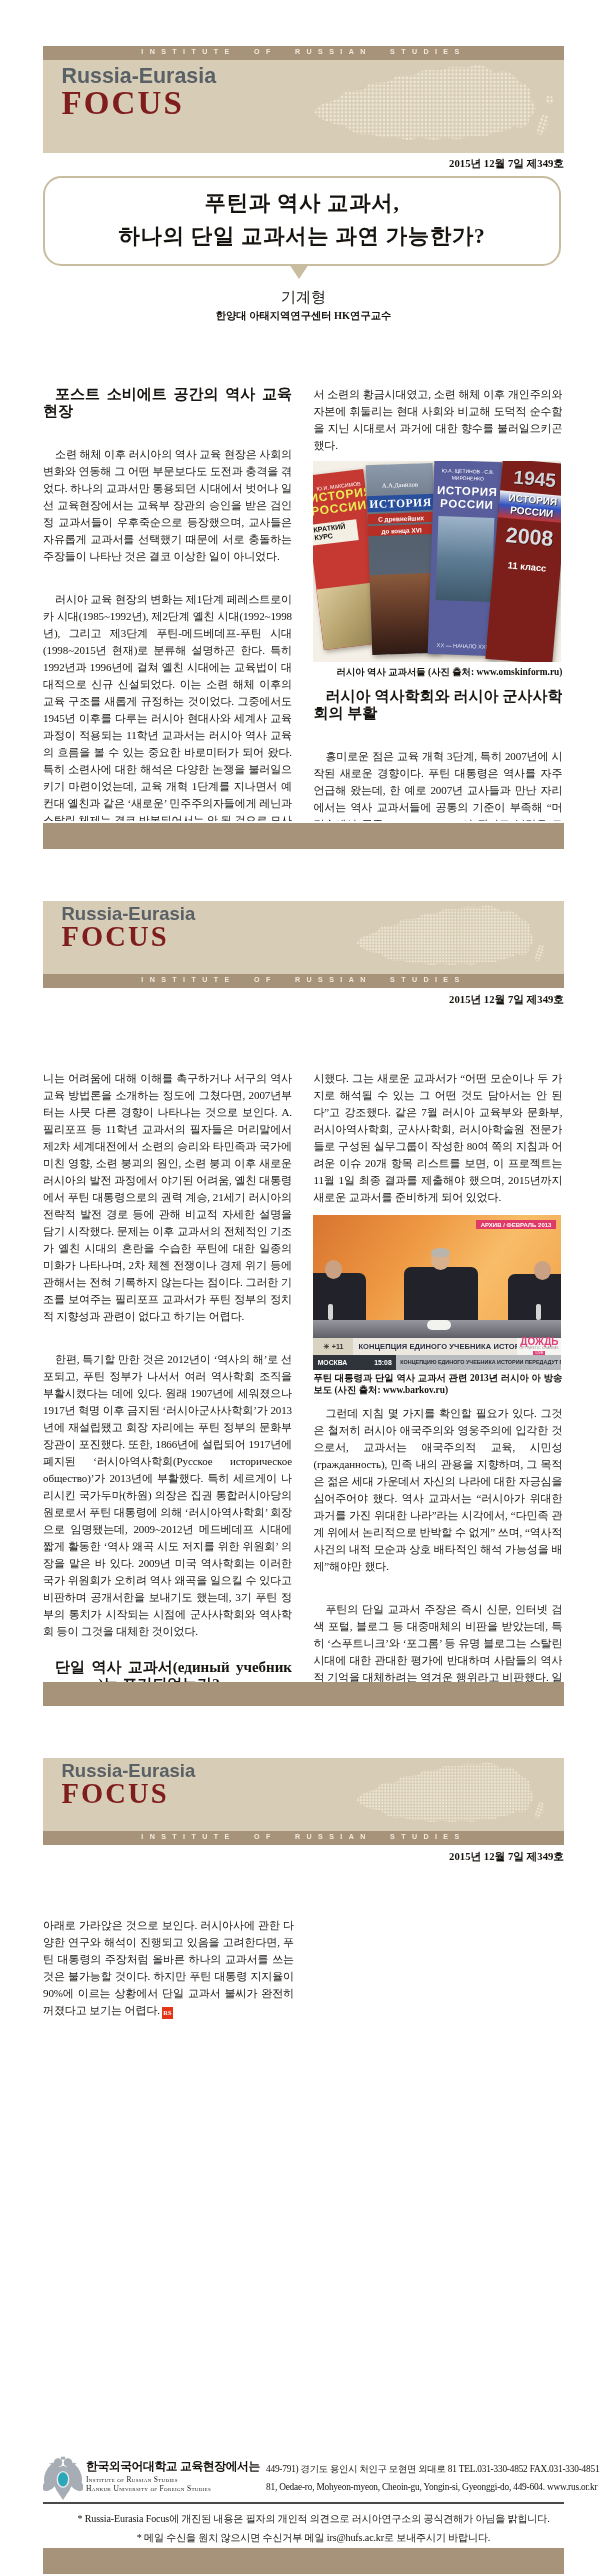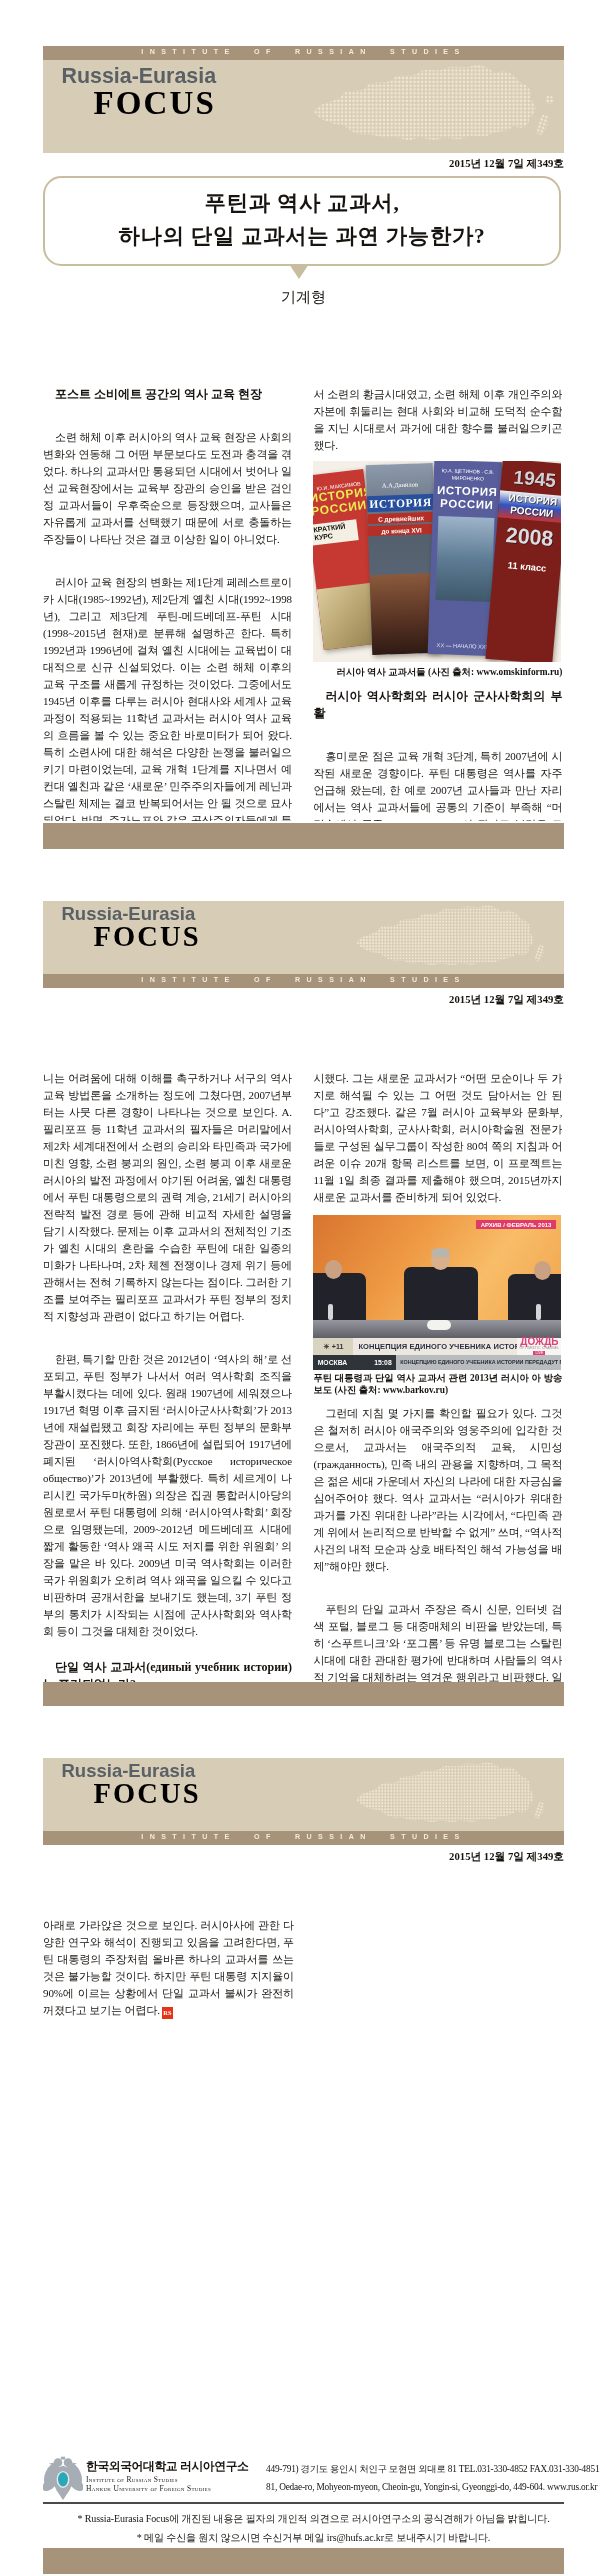--- a/index.html
+++ b/index.html
@@ -11,21 +11,21 @@
   .mast-bar{height:13.5px;line-height:13.5px;background:#a6937a;color:#f3ecdd;
     font-family:"Liberation Sans",sans-serif;font-size:7.1px;font-weight:bold;
     letter-spacing:6.4px;word-spacing:10px;text-align:center;overflow:hidden;white-space:nowrap;}
   .mast-body{position:relative;background:#d7ccb5;overflow:hidden;}
   .mast-body.tall{height:93px;}
   .mast-body.short{height:73px;}
   .brand{position:absolute;left:18.5px;top:5.7px;}
   .brand-top{font-family:"Liberation Sans",sans-serif;font-weight:bold;font-size:21.4px;
     color:#596066;letter-spacing:0px;line-height:23px;}
   .brand-bottom{font-family:"Liberation Serif",serif;font-weight:bold;font-size:33px;
-    color:#000000;letter-spacing:2.1px;line-height:33px;margin-top:-1.4px;margin-left:32px;}
+    color:#7f1d1d;letter-spacing:2.1px;line-height:33px;margin-top:-1.4px;}
   .short .brand{top:2.9px;}
   .short .brand-top{font-size:18.5px;line-height:20px;}
   .short .brand-bottom{font-size:28.5px;line-height:28.5px;}
   .mast-map{position:absolute;right:4.3px;top:1.4px;}
 
   .issue-date{position:absolute;left:43px;width:521px;text-align:right;
     font-size:10.7px;font-weight:bold;letter-spacing:0px;}
 
   
   .title-bubble{position:absolute;left:43px;width:518px;box-sizing:border-box;
@@ -38,21 +38,21 @@
 
   .author-block{position:absolute;left:43px;width:521px;text-align:center;}
   .author-name{font-size:15px;font-weight:normal;line-height:18.5px;}
   .author-affil{font-size:10.3px;font-weight:bold;line-height:17px;}
 
   
   .cols{position:absolute;left:43px;width:521px;display:flex;gap:21.4px;}
   .col{flex:0 0 249px;width:249px;overflow:hidden;}
   p.body{margin:0;font-size:11px;line-height:17px;text-align:justify;letter-spacing:-0.1px;}
   p.indent{text-indent:12px;margin-top:26px;}
-  .sec-heading{margin:0 0 7.1px;font-size:12px;font-weight:bold;line-height:17px;text-indent:12px;text-align:justify;}
+  .sec-heading{margin:0 0 7.1px;font-size:15px;font-weight:bold;line-height:17px;text-indent:12px;text-align:justify;}
   .sec-heading.mid{margin:10px 0 7.1px;}
   .sec-heading.big-gap{margin:18.5px 0 8.6px;}
   .caption{font-size:9.4px;font-weight:bold;line-height:12px;text-align:right;margin:2.9px 0 1.4px;}
   .caption.left{text-align:justify;}
 
   .endbar{position:absolute;left:43px;width:521px;background:#a6937a;}
 
   
   .books{position:relative;width:248px;height:201px;background:#f4f0e7;overflow:hidden;margin:7.1px 0 4.3px;}
   .cover{position:absolute;overflow:hidden;box-shadow:1.4px 2.1px 5px rgba(40,30,20,.4);}
@@ -165,20 +165,21 @@
   <div class="issue-date" style="top:157px">2015년 12월 7일 제349호</div>
 
   <div class="title-bubble" style="top:176px">
     <div class="title-line">푸틴과 역사 교과서,</div>
     <div class="title-line">하나의 단일 교과서는 과연 가능한가?</div>
   </div>
   <div class="bubble-tail" style="position:absolute;top:264px;left:299px"></div>
 
   <div class="author-block" style="top:288px">
     <div class="author-name">기계형</div>
+    <div class="author-affil">한양대 아태지역연구센터 HK연구교수</div>
   </div>
 
   <div class="cols" style="top:386px;height:435px">
     <div class="col">
       <h3 class="sec-heading">포스트 소비에트 공간의 역사 교육 현장</h3>
       <p class="body indent">소련 해체 이후 러시아의 역사 교육 현장은 사회의 변화와 연동해 그 어떤 부문보다도 도전과 충격을 겪었다. 하나의 교과서만 통용되던 시대에서 벗어나 일선 교육현장에서는 교육부 장관의 승인을 받은 검인정 교과서들이 우후죽순으로 등장했으며, 교사들은 자유롭게 교과서를 선택했기 때문에 서로 충돌하는 주장들이 나타난 것은 결코 이상한 일이 아니었다.</p>
       <p class="body indent">러시아 교육 현장의 변화는 제1단계 페레스트로이카 시대(1985~1992년), 제2단계 옐친 시대(1992~1998년), 그리고 제3단계 푸틴-메드베데프-푸틴 시대(1998~2015년 현재)로 분류해 설명하곤 한다. 특히 1992년과 1996년에 걸쳐 옐친 시대에는 교육법이 대대적으로 신규 신설되었다. 이는 소련 해체 이후의 교육 구조를 새롭게 규정하는 것이었다. 그중에서도 1945년 이후를 다루는 러시아 현대사와 세계사 교육 과정이 적용되는 11학년 교과서는 러시아 역사 교육의 흐름을 볼 수 있는 중요한 바로미터가 되어 왔다. 특히 소련사에 대한 해석은 다양한 논쟁을 불러일으키기 마련이었는데, 교육 개혁 1단계를 지나면서 예컨대 옐친과 같은 ‘새로운’ 민주주의자들에게 레닌과 스탈린 체제는 결코 반복되어서는 안 될 것으로 묘사되었다. 반면, 주가노프와 같은 공산주의자들에게 특히 스탈린 시대는 사회·경제적 안정이 보장되는 초강대국으로</p>
     </div>
     <div class="col">
       <p class="body">서 소련의 황금시대였고, 소련 해체 이후 개인주의와 자본에 휘둘리는 현대 사회와 비교해 도덕적 순수함을 지닌 시대로서 과거에 대한 향수를 불러일으키곤 했다.</p>
@@ -327,21 +328,21 @@
           <circle cx="35" cy="9" r="6"></circle>
           <path d="M15,9 L8,11 L15,13 Z"></path>
           <path d="M41,9 L48,11 L41,13 Z"></path>
           <path d="M20,50 L28,62 L36,50 Z"></path>
           <rect x="25" y="1" width="6" height="4"></rect>
         </g>
         <ellipse cx="28" cy="33" rx="8" ry="11" fill="#2aa7b8" stroke="#e8e8e8" stroke-width="2"></ellipse>
       </svg>
     </div>
     <div class="foot-names">
-      <div class="foot-kr">한국외국어대학교 러시아연구소</div>
+      <div class="foot-kr">한국외국어대학교 교육현장에서는</div>
       <div class="foot-en">Institute of Russian Studies</div>
       <div class="foot-en">Hankuk University of Foreign Studies</div>
     </div>
     <div class="foot-addr">
       <div>449-791) 경기도 용인시 처인구 모현면 외대로 81   TEL.031-330-4852   FAX.031-330-4851</div>
       <div>81, Oedae-ro, Mohyeon-myeon, Cheoin-gu, Yongin-si, Gyeonggi-do, 449-604.  www.rus.or.kr</div>
     </div>
   </div>
 
   <div class="foot-divider" style="top:2502px"></div>

